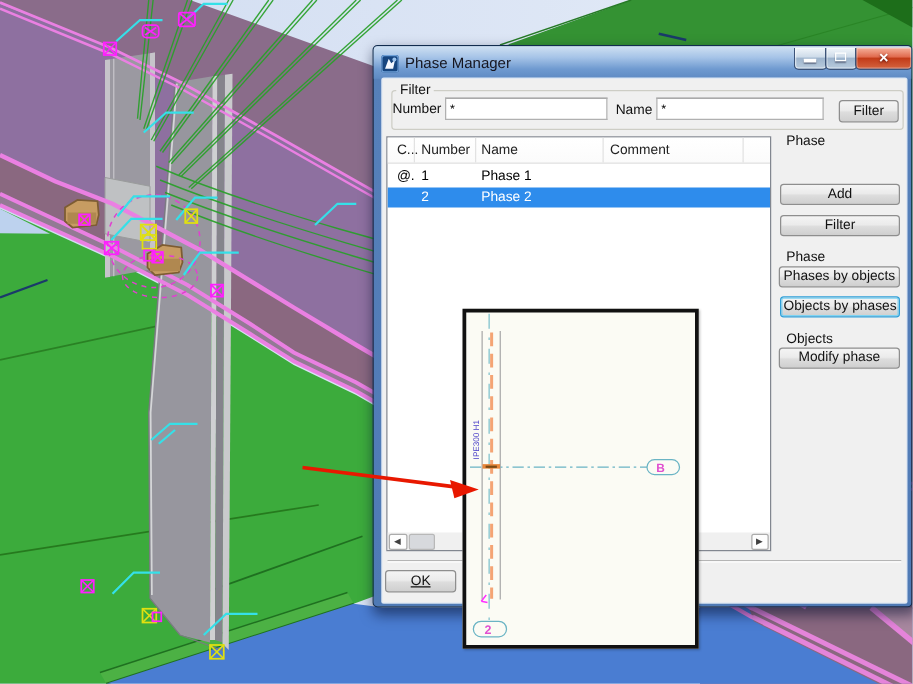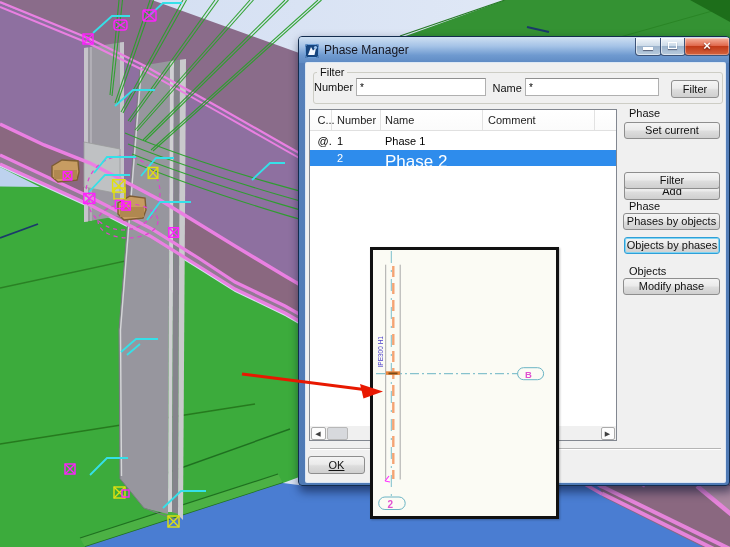--- a/index.html
+++ b/index.html
@@ -209,33 +209,32 @@
       <div style="position:absolute;left:70px;top:0;width:1px;height:20px;background:#e2e2e2;"></div>
       <div style="position:absolute;left:172px;top:0;width:1px;height:20px;background:#e2e2e2;"></div>
       <div style="position:absolute;left:284px;top:0;width:1px;height:20px;background:#e2e2e2;"></div>
     </div>
 
     <div style="position:absolute;left:8px;top:25px;font-size:11px;color:#000;">@.</div>
     <div style="position:absolute;left:27.5px;top:25px;font-size:11px;color:#000;">1</div>
     <div style="position:absolute;left:75.5px;top:25px;font-size:11px;color:#000;">Phase 1</div>
     <div style="position:absolute;left:0;top:39.5px;width:100%;height:16px;background:#2e8cec;">
       <div style="position:absolute;left:27.5px;top:2px;font-size:11px;color:#fff;">2</div>
-      <div style="position:absolute;left:75.5px;top:2px;font-size:17px;color:#fff;">Phase 2</div>
+      <div style="position:absolute;left:75.5px;top:2px;font-size:11px;color:#fff;">Phase 2</div>
     </div>
 
     <div style="position:absolute;left:0;bottom:0;width:100%;height:14px;background:#f0f0f0;">
       <div style="position:absolute;left:1px;top:0.5px;width:15px;height:13px;background:#fdfdfd;border:1px solid #ababab;border-radius:2px;box-sizing:border-box;color:#404040;font-size:7px;line-height:12px;text-align:center;">◀</div>
       <div style="position:absolute;left:17px;top:0.5px;width:21px;height:13px;background:#d7d9dd;border:1px solid #b8b8b8;border-radius:2px;box-sizing:border-box;"></div>
       <div style="position:absolute;right:1px;top:0.5px;width:14px;height:13px;background:#fdfdfd;border:1px solid #ababab;border-radius:2px;box-sizing:border-box;color:#404040;font-size:7px;line-height:12px;text-align:center;">▶</div>
     </div>
   </div>
 
   <div class="lbl" style="left:330px;top:70px;">Phase</div>
-  <div class="btn" style="left:325px;top:85px;width:96px;height:17px;line-height:15px;">Set current</div>
-  <div class="btn" style="left:325px;top:110px;width:96px;height:17px;line-height:15px;margin-top:36px;">Add</div>
+  <div class="btn" style="left:325px;top:110px;width:96px;height:17px;line-height:15px;">Add</div>
   <div class="btn" style="left:325px;top:135px;width:96px;height:17px;line-height:15px;">Filter</div>
   <div class="lbl" style="left:330px;top:163px;">Phase</div>
   <div class="btn" style="left:324px;top:176px;width:97px;height:17px;line-height:15px;">Phases by objects</div>
   <div class="btn" style="left:325px;top:200px;width:96px;height:17px;line-height:15px;border-color:#2f9fd8;box-shadow:inset 0 0 0 1px #7fd4f2;">Objects by phases</div>
   <div class="lbl" style="left:330px;top:228px;">Objects</div>
   <div class="btn" style="left:324px;top:241px;width:97px;height:17px;line-height:15px;">Modify phase</div>
 
   <div style="position:absolute;left:11px;top:411px;width:411px;height:0;border-top:1px solid #b5b5b5;border-bottom:1px solid #ffffff;"></div>
   <div class="btn" style="left:9px;top:419px;width:57px;height:18px;line-height:16px;text-decoration:underline;">OK</div>
 </div>

